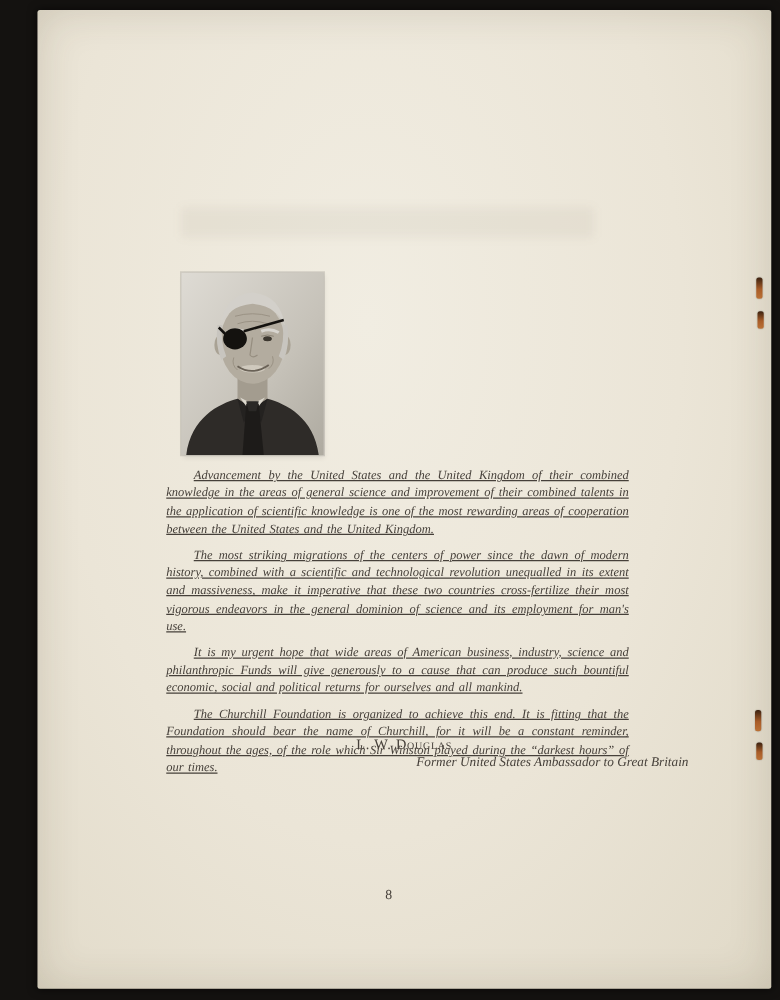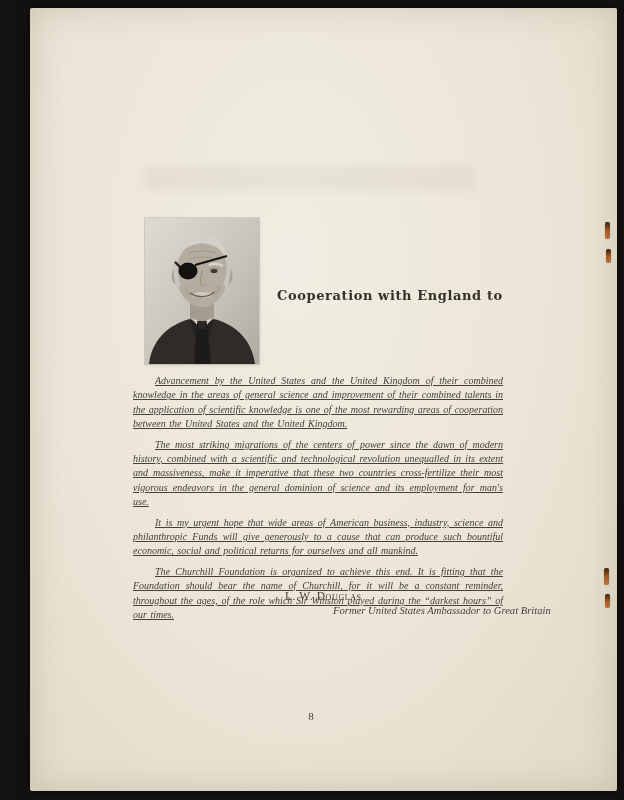--- a/index.html
+++ b/index.html
@@ -130,21 +130,20 @@
 
         <path d="M42,68 Q40,74 45,78" stroke="#9a9284" stroke-width="0.8" fill="none"></path>
         <path d="M73,67 Q75,73 70,77" stroke="#9a9284" stroke-width="0.8" fill="none"></path>
 
         <ellipse cx="57" cy="77" rx="10" ry="3" fill="#cfc9bd"></ellipse>
         <path d="M45,75 Q57,83 70,74" stroke="#6a6257" stroke-width="1.4" fill="none"></path>
       </svg>
     </figure>
 
     <h1 class="heading">
-      <span>Cooperation with England to</span>
     </h1>
 
     <div class="bodytext">
       <p>Advancement by the United States and the United Kingdom of their combined knowledge in the areas of general science and improvement of their combined talents in the application of scientific knowledge is one of the most rewarding areas of cooperation between the United States and the United Kingdom.</p>
       <p>The most striking migrations of the centers of power since the dawn of modern history, combined with a scientific and technological revolution unequalled in its extent and massiveness, make it imperative that these two countries cross-fertilize their most vigorous endeavors in the general dominion of science and its employment for man's use.</p>
       <p>It is my urgent hope that wide areas of American business, industry, science and philanthropic Funds will give generously to a cause that can produce such bountiful economic, social and political returns for ourselves and all mankind.</p>
       <p>The Churchill Foundation is organized to achieve this end.  It is fitting that the Foundation should bear the name of Churchill, for it will be a constant reminder, throughout the ages, of the role which Sir Winston played during the “darkest hours” of our times.</p>
     </div>
 
     <div class="signature">

